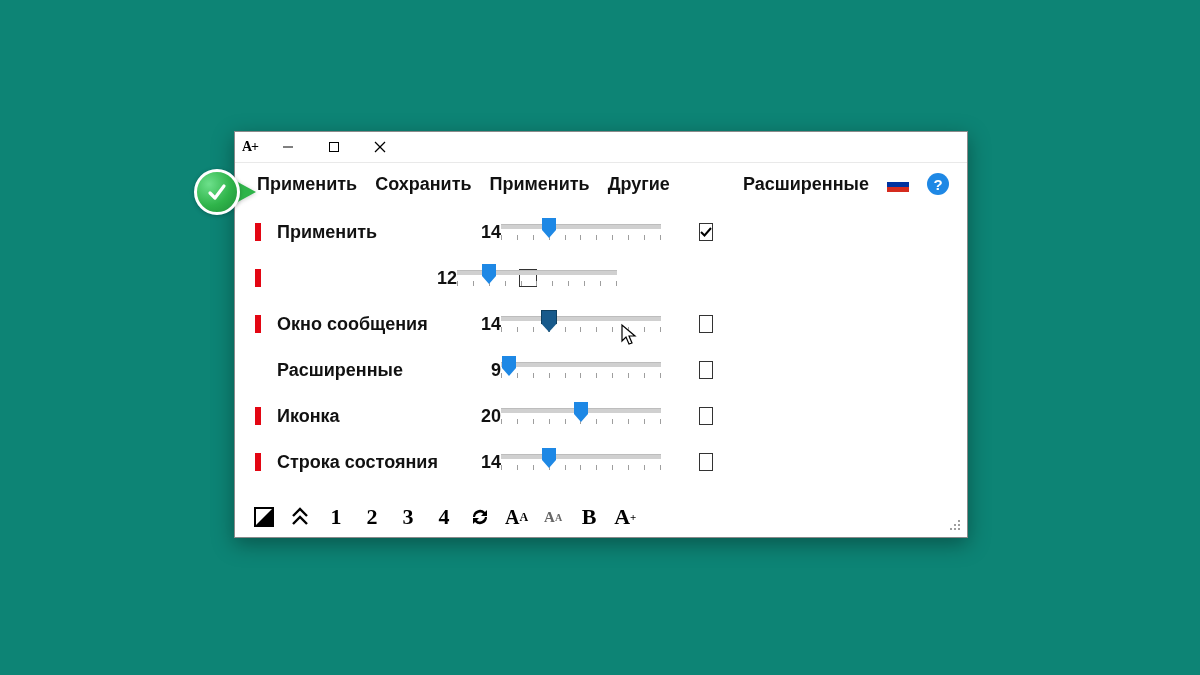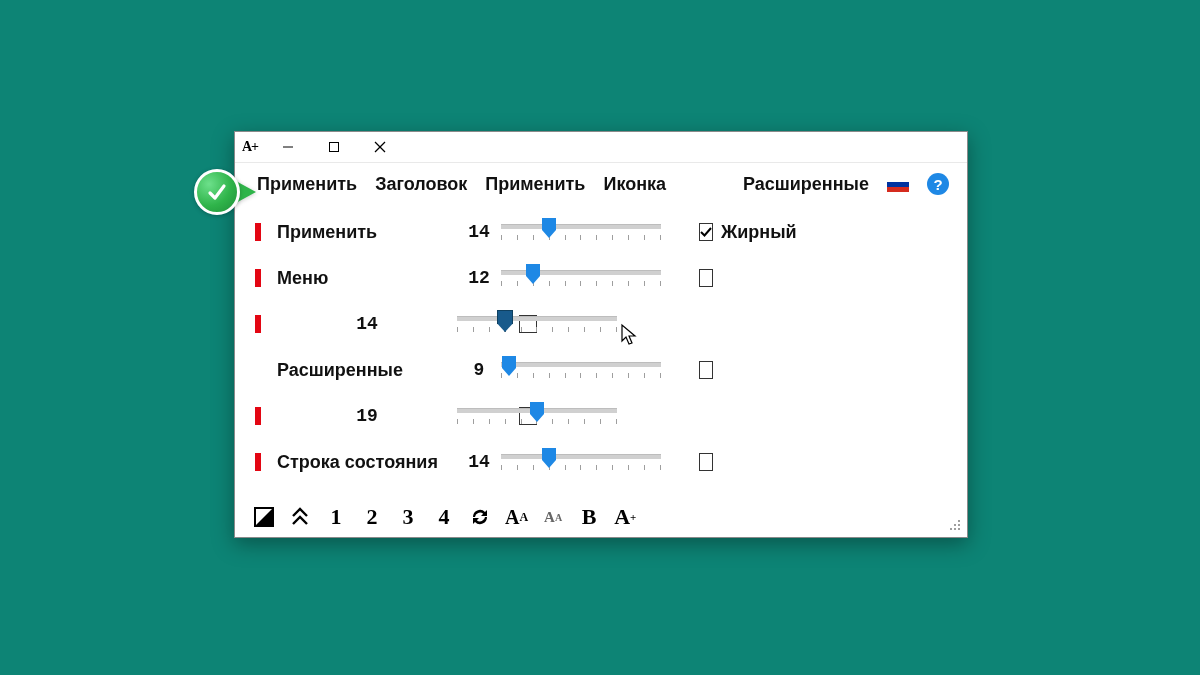--- a/index.html
+++ b/index.html
@@ -138,21 +138,21 @@
     font-size: 18px;
     font-weight: 700;
     color: #111;
   }
   .marker {
     width: 6px;
     height: 18px;
     background: #e30613;
   }
   .marker.off { background: transparent; }
-  .value { text-align: center; font-family: Liberation Mono, monospace; }
+  .value { text-align: right; }
   
   .slider {
     position: relative;
     height: 30px;
     width: 160px;
   }
   .slider .track {
     position: absolute;
     left: 0; right: 0;
     top: 7px;
@@ -264,23 +264,23 @@
     <div class="badge-circle">
       <svg width="22" height="22" viewBox="0 0 22 22">
           <polyline points="4,12 9,17 18,5" fill="none" stroke="#fff" stroke-width="3.2" stroke-linecap="round" stroke-linejoin="round"></polyline>
         </svg>
     </div>
     <div class="badge-arrow"></div>
   </div>
 
   <div class="menubar">
     <span class="menu-item">Применить</span>
-    <span class="menu-item">Заголовок</span>
+    <span class="menu-item">Сохранить</span>
     <span class="menu-item">Применить</span>
-    <span class="menu-item">Иконка</span>
+    <span class="menu-item">Другие</span>
     <span class="spacer"></span>
     <span class="menu-item">Расширенные</span>
     <span class="flag"></span>
     <span class="help-icon">?</span>
   </div>
 
   <div class="settings" id="settings">
       <div class="row">
         <div class="marker"></div>
         <div>Применить</div>
@@ -302,25 +302,23 @@
           </div>
           <div class="thumb" style="left: 30%;"></div>
         </div>
         <div style="display: flex; align-items: center; padding-left: 18px;">
           <span class="checkbox checked">
             <svg width="12" height="12" viewBox="0 0 12 12">
               <polyline points="1,6 4.5,9.5 11,2" fill="none" stroke="#000" stroke-width="2"></polyline>
             </svg>
           </span>
         </div>
-        <div><span class="cb-label">Жирный</span></div>
       </div>
       <div class="row">
         <div class="marker"></div>
-        <div>Меню</div>
         <div class="value">12</div>
         <div class="slider">
           <div class="track"></div>
           <div class="ticks">
             <span></span>
             <span></span>
             <span></span>
             <span></span>
             <span></span>
             <span></span>
@@ -332,20 +330,21 @@
           </div>
           <div class="thumb" style="left: 20%;"></div>
         </div>
         <div style="display: flex; align-items: center; padding-left: 18px;">
           <span class="checkbox"></span>
         </div>
         <div></div>
       </div>
       <div class="row">
         <div class="marker"></div>
+        <div>Окно сообщения</div>
         <div class="value">14</div>
         <div class="slider active">
           <div class="track"></div>
           <div class="ticks">
             <span></span>
             <span></span>
             <span></span>
             <span></span>
             <span></span>
             <span></span>
@@ -383,21 +382,22 @@
           </div>
           <div class="thumb" style="left: 5%;"></div>
         </div>
         <div style="display: flex; align-items: center; padding-left: 18px;">
           <span class="checkbox"></span>
         </div>
         <div></div>
       </div>
       <div class="row">
         <div class="marker"></div>
-        <div class="value">19</div>
+        <div>Иконка</div>
+        <div class="value">20</div>
         <div class="slider">
           <div class="track"></div>
           <div class="ticks">
             <span></span>
             <span></span>
             <span></span>
             <span></span>
             <span></span>
             <span></span>
             <span></span>

